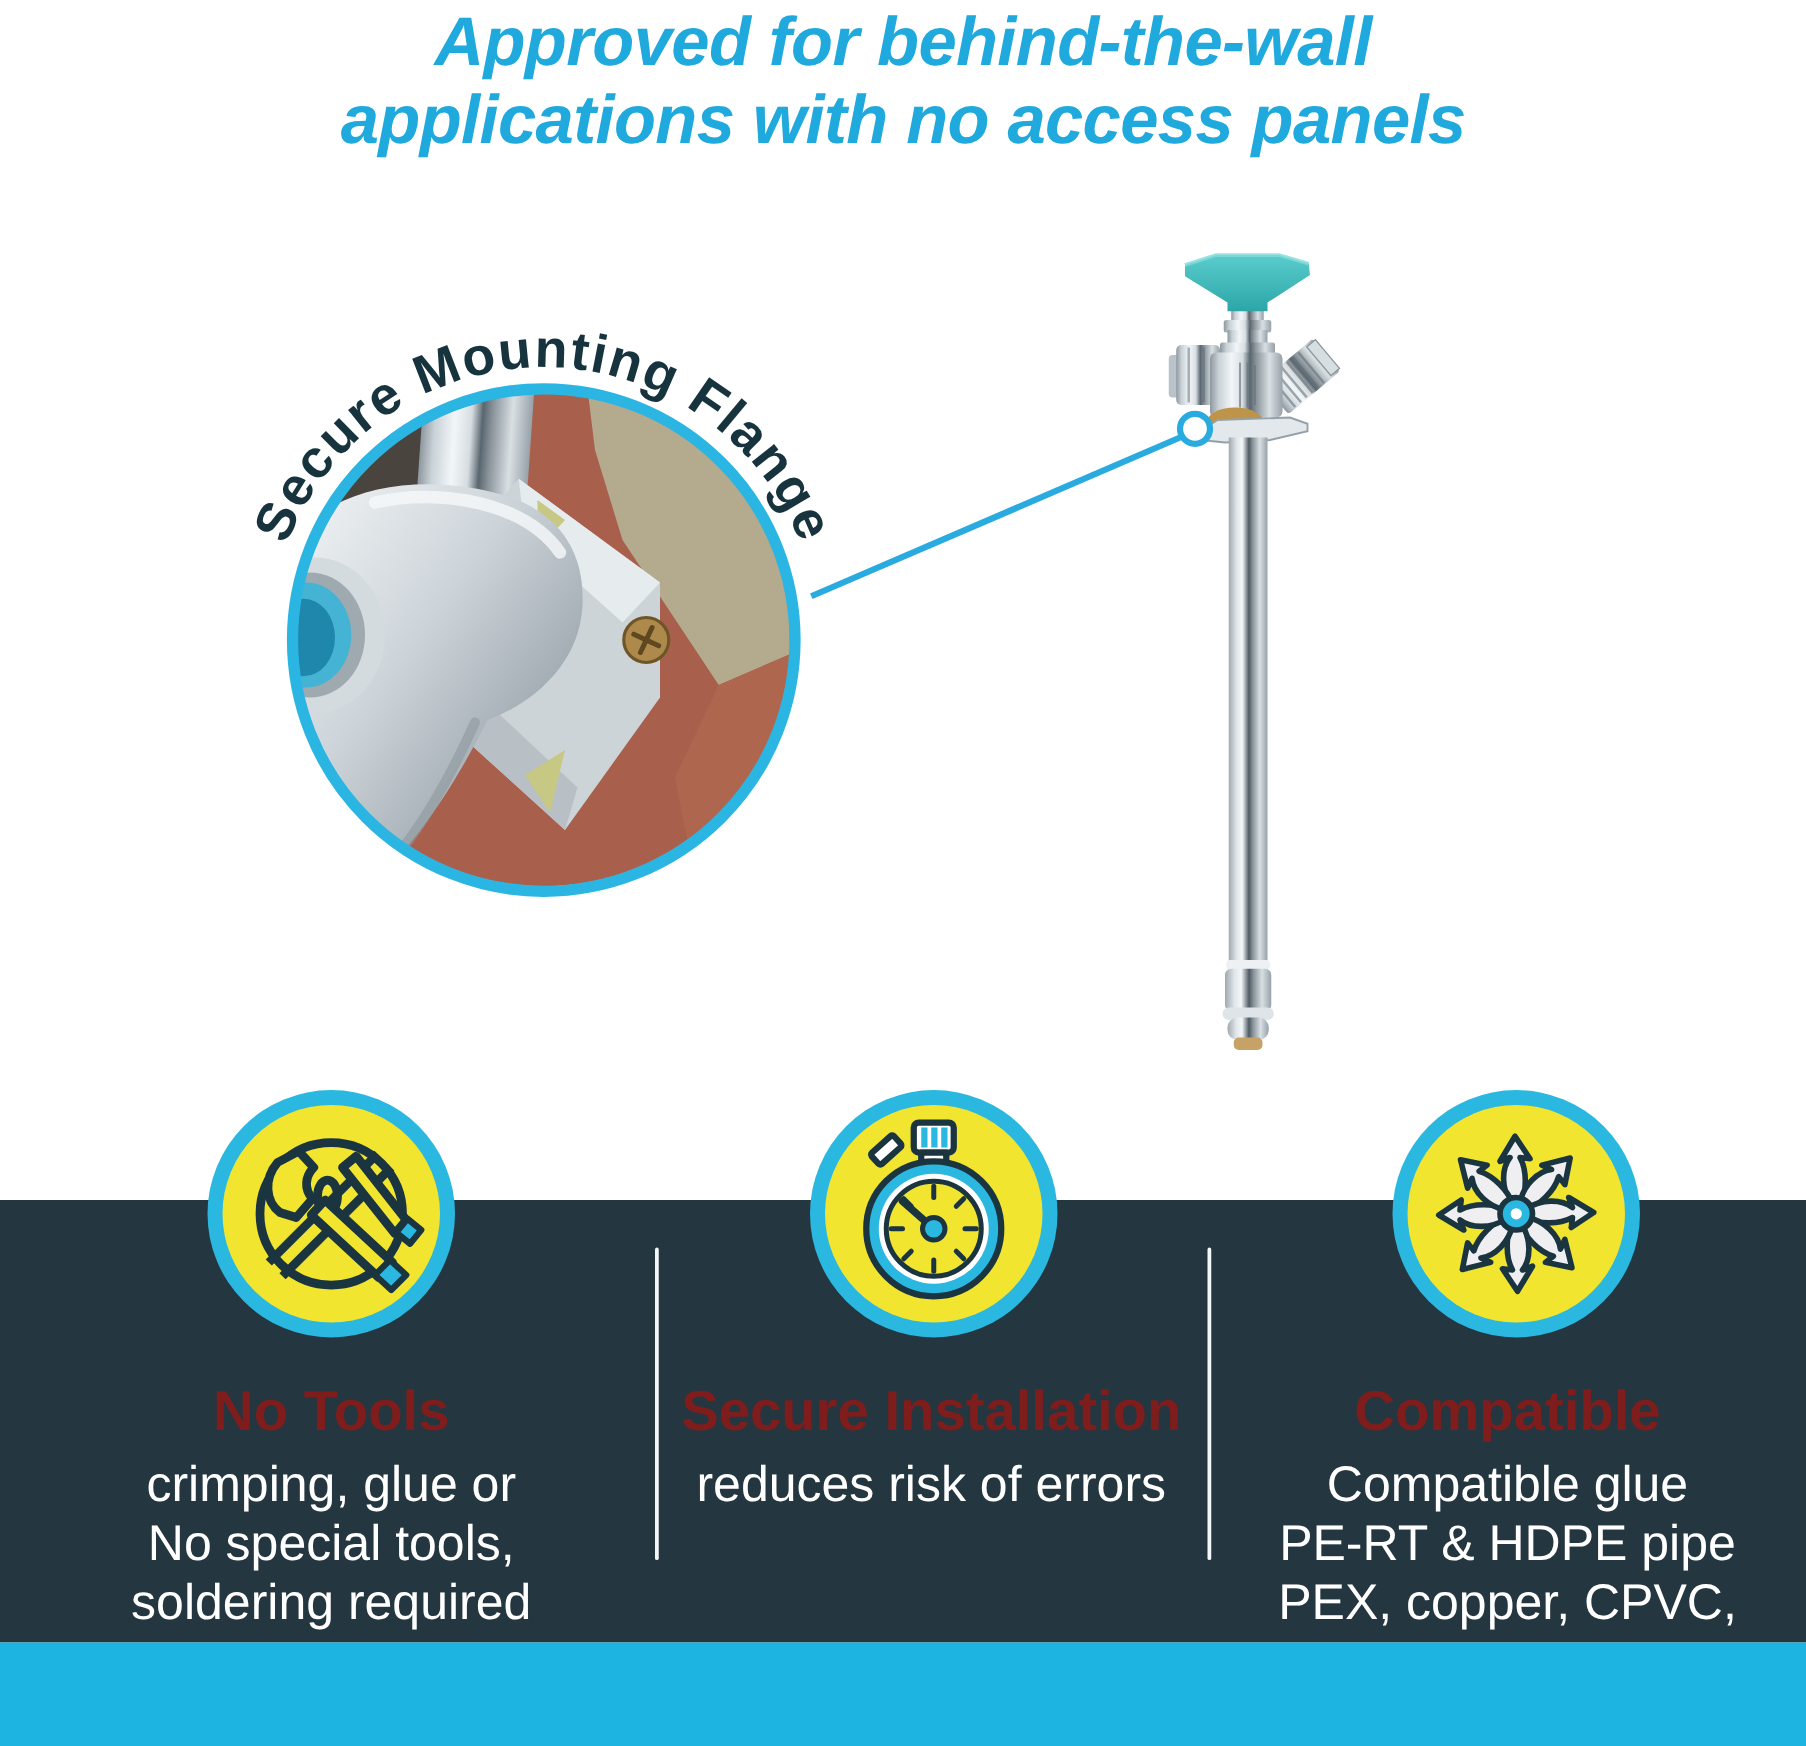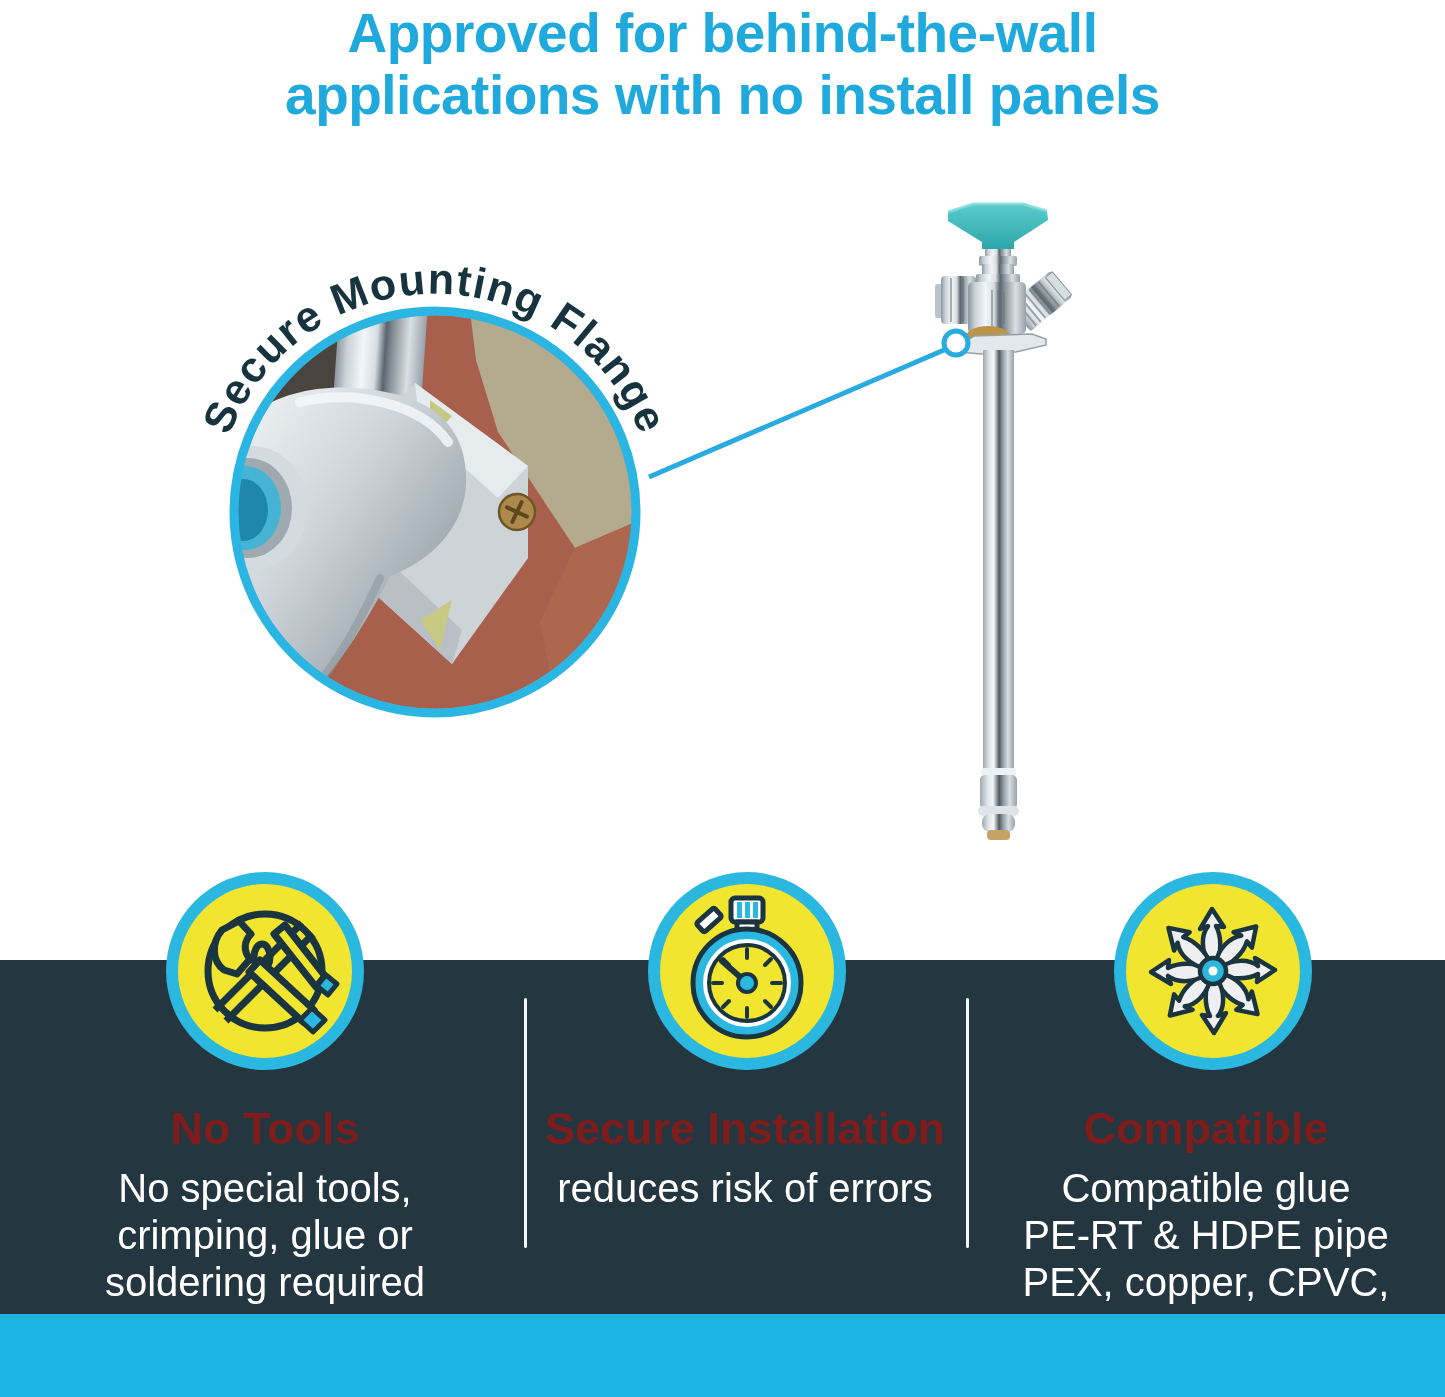--- a/index.html
+++ b/index.html
@@ -1,41 +1,41 @@
 <!DOCTYPE html>
 <html><head>
 <meta charset="utf-8">
 <style>
   html,body{margin:0;padding:0;background:#ffffff;}
   .page{position:relative;width:1445px;height:1397px;background:#ffffff;overflow:hidden;
         font-family:"Liberation Sans", sans-serif;}
   
   .hero{position:absolute;top:2px;left:0;width:1445px;text-align:center;
-        color:#1FA9DC;font-weight:bold;font-size:55px;line-height:62px;letter-spacing:-0.5px;margin:0;}
+        color:#1FA9DC;font-weight:bold;font-size:55px;line-height:62px;letter-spacing:-0.5px;margin:0;font-style:italic;}
   .hero span{display:block;}
   
   .overlay{position:absolute;left:0;top:0;}
   
   .band{position:absolute;left:0;top:960px;width:1445px;height:354px;background:#24363F;}
   .footer-bar{position:absolute;left:0;top:1314px;width:1445px;height:83px;background:#1DB4E1;}
   .divider{position:absolute;top:38px;width:3px;height:250px;background:#F4F7F8;border-radius:2px;}
   .badge{position:absolute;width:200px;height:200px;top:871px;}
   .badge svg{display:block;}
   .col{position:absolute;top:1103px;text-align:center;}
   .feature-title{margin:0 0 10px 0;color:#7f1d1d;font-size:45px;line-height:52px;font-weight:bold;}
   .feature-line{margin:0;color:#FFFFFF;font-size:40px;line-height:47px;font-weight:normal;}
 </style>
 </head>
 <body>
 
 <div class="page">
 
   <h1 class="hero">
     <span>Approved for behind-the-wall</span>
-    <span>applications with no install panels</span>
+    <span>applications with no access panels</span>
   </h1>
 
   <svg class="overlay" width="1445" height="960" viewBox="0 0 1445 960">
     <defs>
       <clipPath id="insetClip">
           <circle cx="435" cy="512" r="197"></circle>
         </clipPath>
       <linearGradient id="chromeH" x1="0" y1="0" x2="1" y2="0">
         <stop offset="0" stop-color="#8D979E"></stop>
           <stop offset="0.12" stop-color="#C9D2D7"></stop>
@@ -235,22 +235,22 @@
         <use href="#vArrow" transform="rotate(270 100 100)"></use>
         <use href="#vArrow" transform="rotate(315 100 100)"></use>
       </g>
       <circle cx="100" cy="100" r="13" fill="#2BB8E0" stroke="#1B3540" stroke-width="4.5"></circle>
       <circle cx="100" cy="100" r="4.5" fill="#FFFFFF"></circle>
     </svg>
   </div>
 
   <div class="col" style="left:40px;width:450px">
     <h3 class="feature-title">No Tools</h3>
+    <p class="feature-line">crimping, glue or</p>
     <p class="feature-line">No special tools,</p>
-    <p class="feature-line">crimping, glue or</p>
     <p class="feature-line">soldering required</p>
   </div>
 
   <div class="col" style="left:530px;width:430px">
     <h3 class="feature-title">Secure Installation</h3>
     <p class="feature-line">reduces risk of errors</p>
   </div>
 
   <div class="col" style="left:976px;width:460px">
     <h3 class="feature-title">Compatible</h3>

